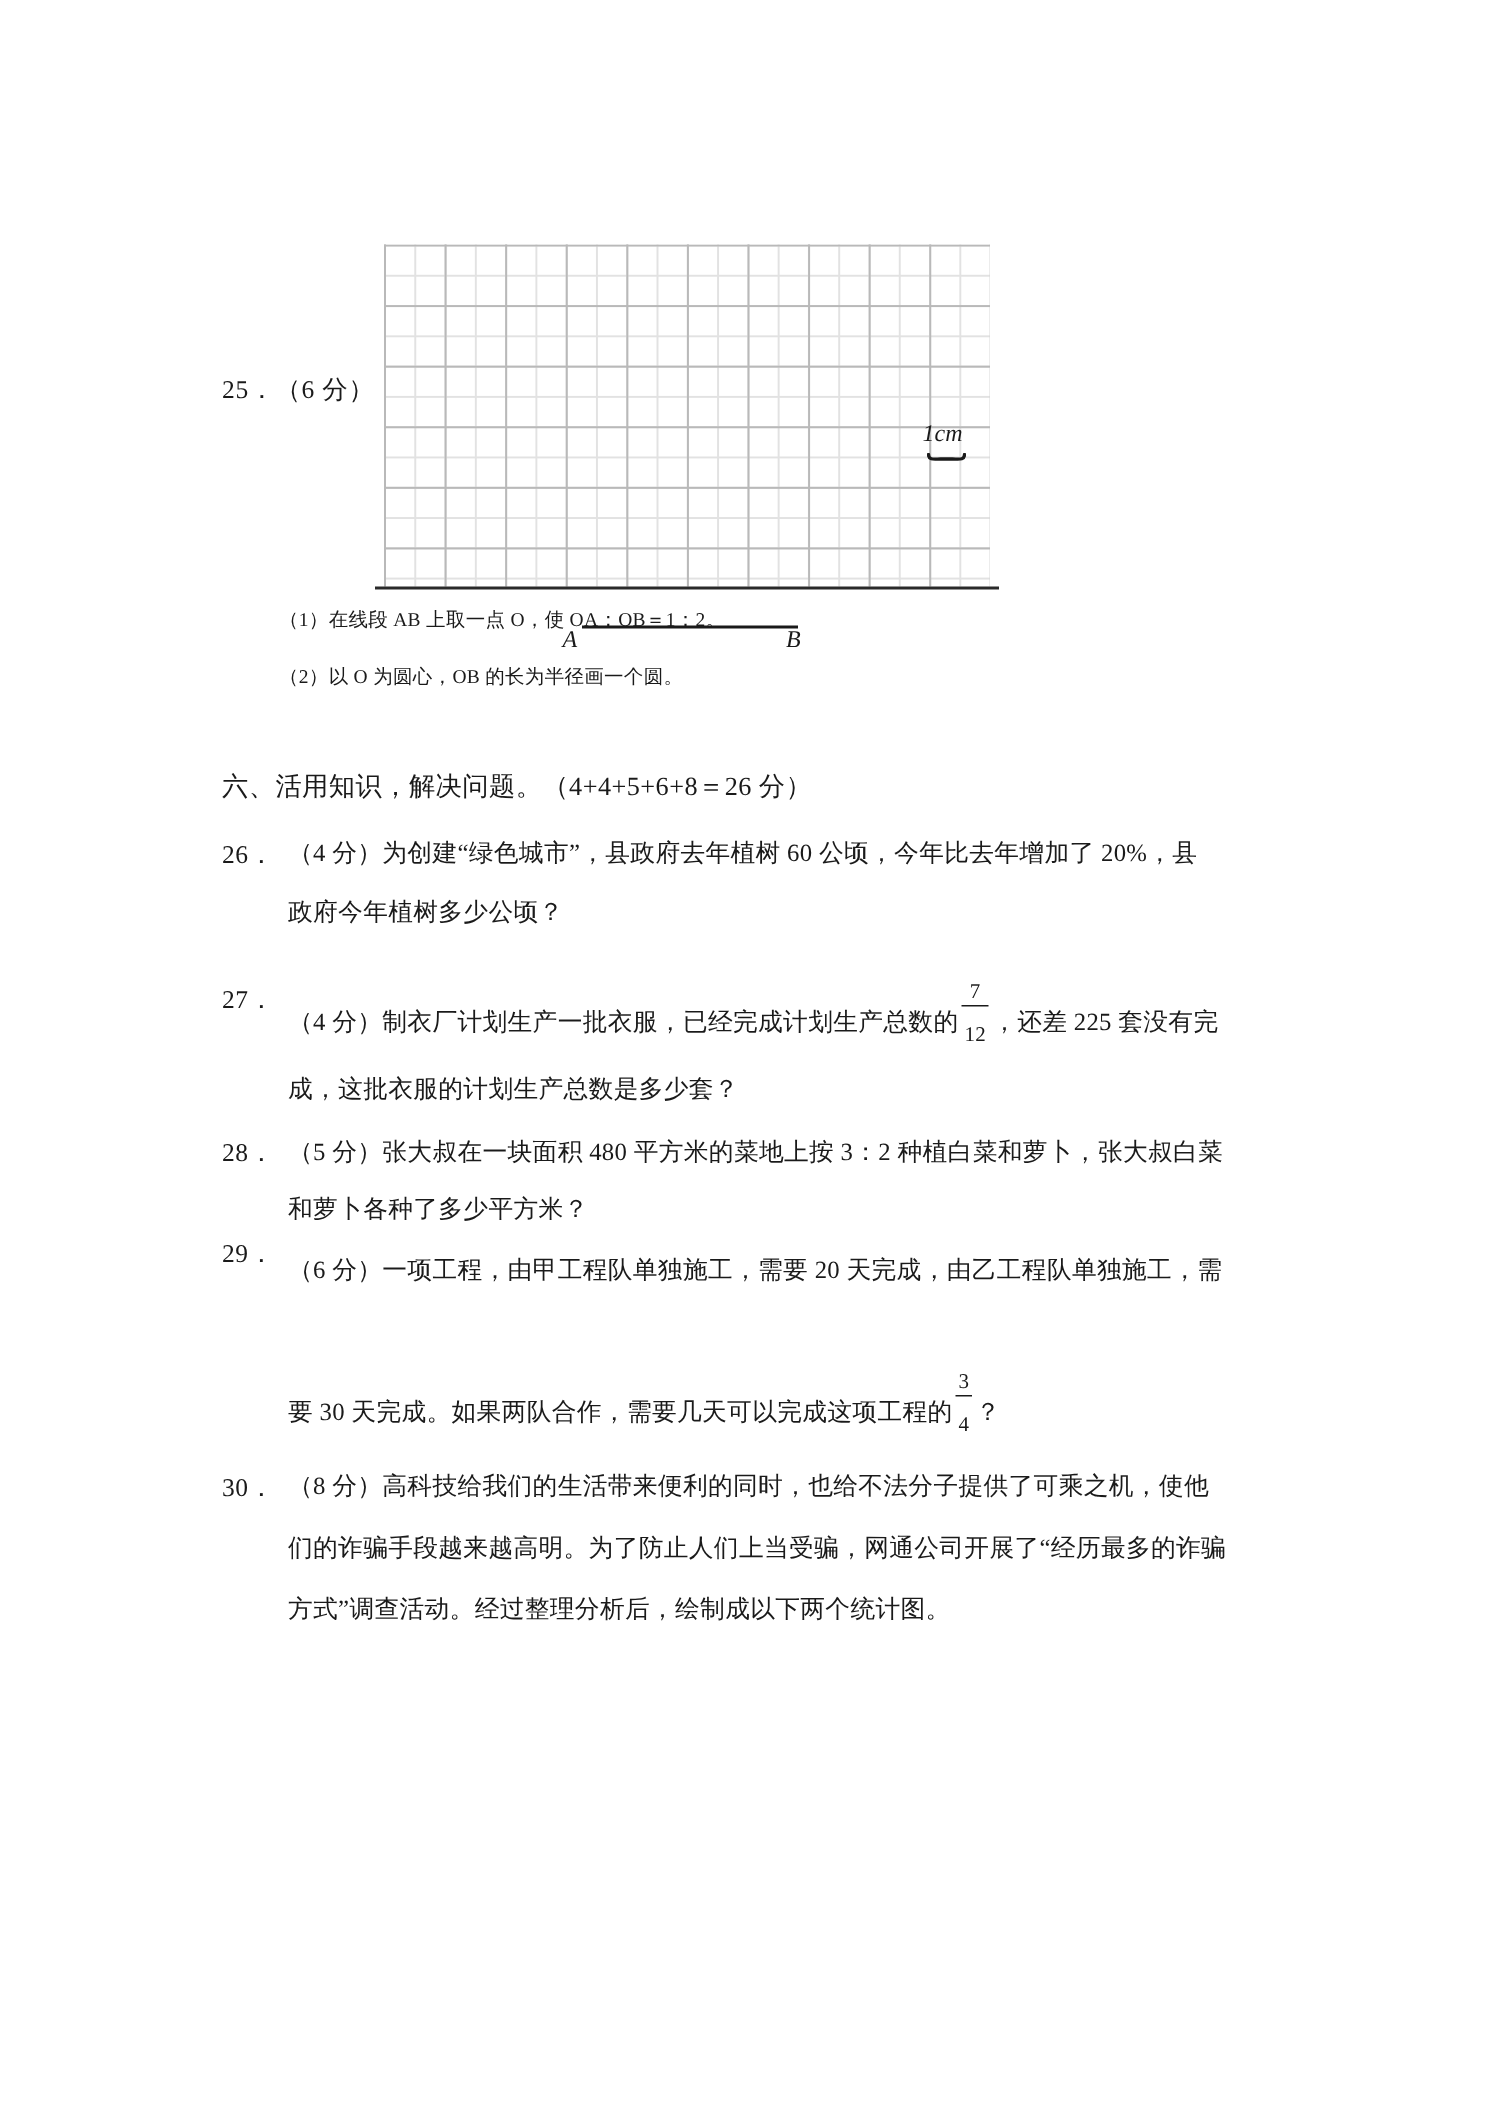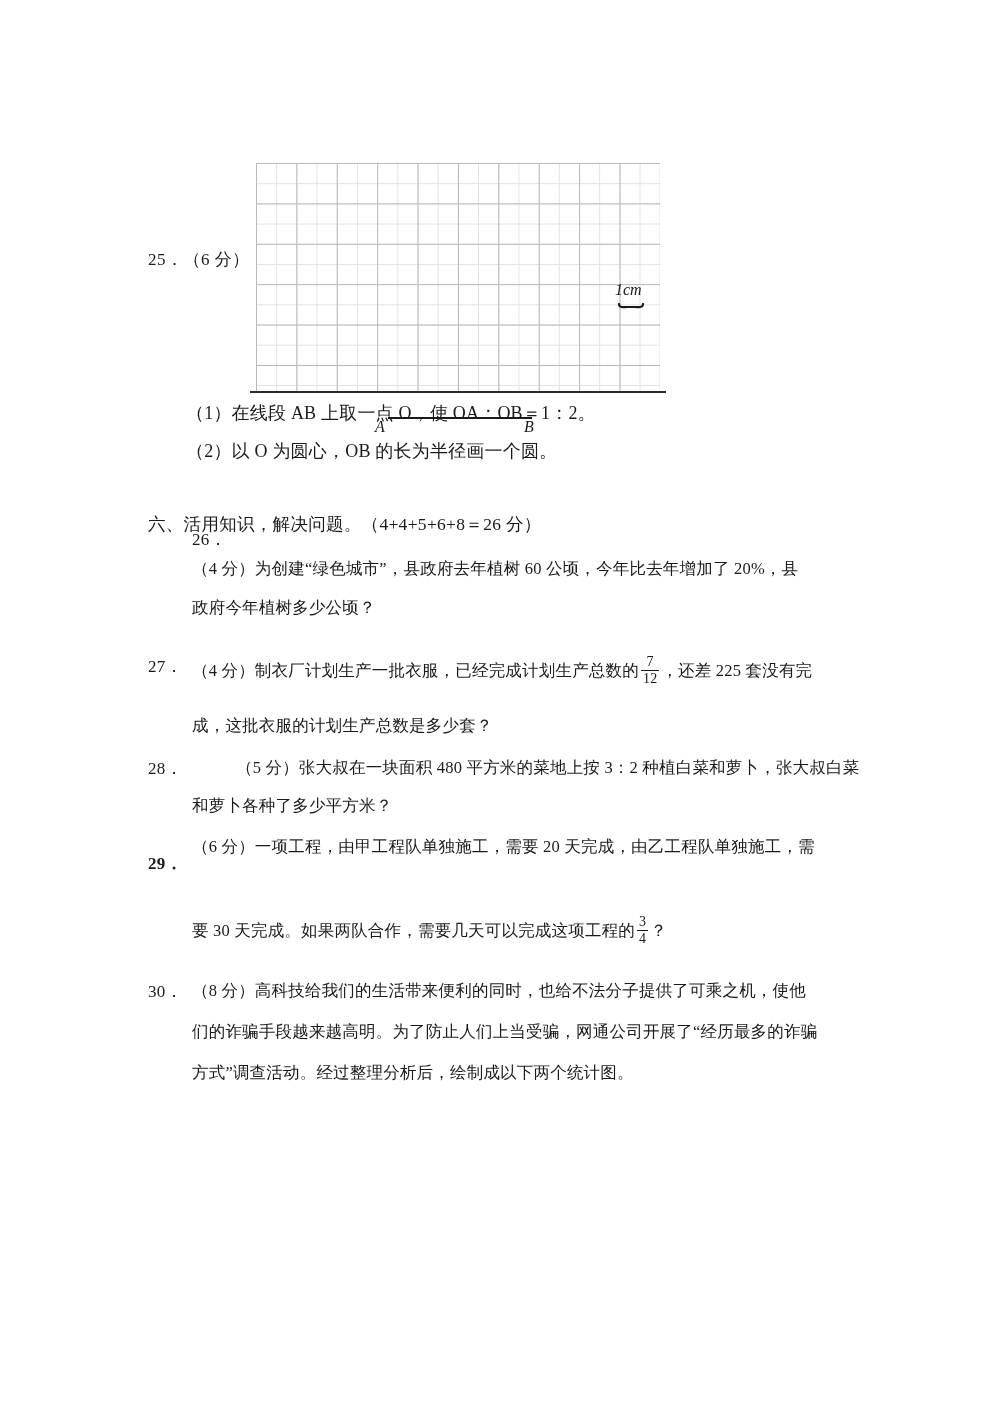--- a/index.html
+++ b/index.html
@@ -118,21 +118,21 @@
     top: 278px;
     font-size: 16px;
     font-style: italic;
     font-family: "Liberation Serif", serif;
   }
 
   
   .subq {
     position: absolute;
     left: 186px;
-    font-size: 18px;
+    font-size: 13px;
     line-height: 22px;
     white-space: nowrap;
     letter-spacing: 0.2px;
   }
   .subq-1 { top: 402px; }
   .subq-2 { top: 440px; }
   .subq-3 { top: 478px; }
 
   .section-head {
     position: absolute;
@@ -181,21 +181,21 @@
     padding: 0 2px;
   }
   .frac .bar {
     display: block;
     height: 1px;
     background: #1a1a1a;
     margin: 1px 0;
   }
   .frac .den {
     display: block;
-    padding: 0 2px;
+    padding: 12px 2px;
     text-align: right;
   }
 </style>
 </head>
 <body>
 
 <div class="page">
 
   <div class="q25-block">
 
@@ -217,35 +217,35 @@
     <div class="segment-ab"></div>
     <div class="label-a">A</div>
     <div class="label-b">B</div>
   </div>
 
   <div class="subq subq-1">（1）在线段 AB 上取一点 O，使 OA：OB＝1：2。</div>
   <div class="subq subq-2">（2）以 O 为圆心，OB 的长为半径画一个圆。</div>
 
   <div class="section-head">六、活用知识，解决问题。（4+4+5+6+8＝26 分）</div>
 
-  <div class="qnum" style="top:528px;margin-left:44px;">26．</div>
+  <div class="qnum" style="top:558px;">26．</div>
   <div class="qline" style="top:558px;">（4 分）为创建“绿色城市”，县政府去年植树 60 公顷，今年比去年增加了 20%，县</div>
   <div class="qline-indent" style="top:597px;">政府今年植树多少公顷？</div>
 
   <div class="qnum" style="top:655px;">27．</div>
   <div class="qline" style="top:655px;">
     <span>（4 分）制衣厂计划生产一批衣服，已经完成计划生产总数的</span><span class="frac"><span class="num">7</span><span class="bar"></span><span class="den">12</span></span><span>，还差 225 套没有完</span>
   </div>
   <div class="qline-indent" style="top:715px;">成，这批衣服的计划生产总数是多少套？</div>
 
   <div class="qnum" style="top:757px;">28．</div>
-  <div class="qline" style="top:757px;margin-left:44px;">（5 分）张大叔在一块面积 480 平方米的菜地上按 3：2 种植白菜和萝卜，张大叔白菜</div>
+  <div class="qline" style="top:757px;">（5 分）张大叔在一块面积 480 平方米的菜地上按 3：2 种植白菜和萝卜，张大叔白菜</div>
   <div class="qline-indent" style="top:795px;">和萝卜各种了多少平方米？</div>
 
-  <div class="qnum" style="top:852px;font-weight:bold;">29．</div>
+  <div class="qnum" style="top:824px;">29．</div>
   <div class="qline" style="top:836px;">（6 分）一项工程，由甲工程队单独施工，需要 20 天完成，由乙工程队单独施工，需</div>
   <div class="qline-indent" style="top:915px;">
     <span>要 30 天完成。如果两队合作，需要几天可以完成这项工程的</span><span class="frac"><span class="num">3</span><span class="bar"></span><span class="den">4</span></span><span>？</span>
   </div>
 
   <div class="qnum" style="top:980px;">30．</div>
   <div class="qline" style="top:980px;">（8 分）高科技给我们的生活带来便利的同时，也给不法分子提供了可乘之机，使他</div>
   <div class="qline-indent" style="top:1021px;">们的诈骗手段越来越高明。为了防止人们上当受骗，网通公司开展了“经历最多的诈骗</div>
   <div class="qline-indent" style="top:1062px;">方式”调查活动。经过整理分析后，绘制成以下两个统计图。</div>
 

